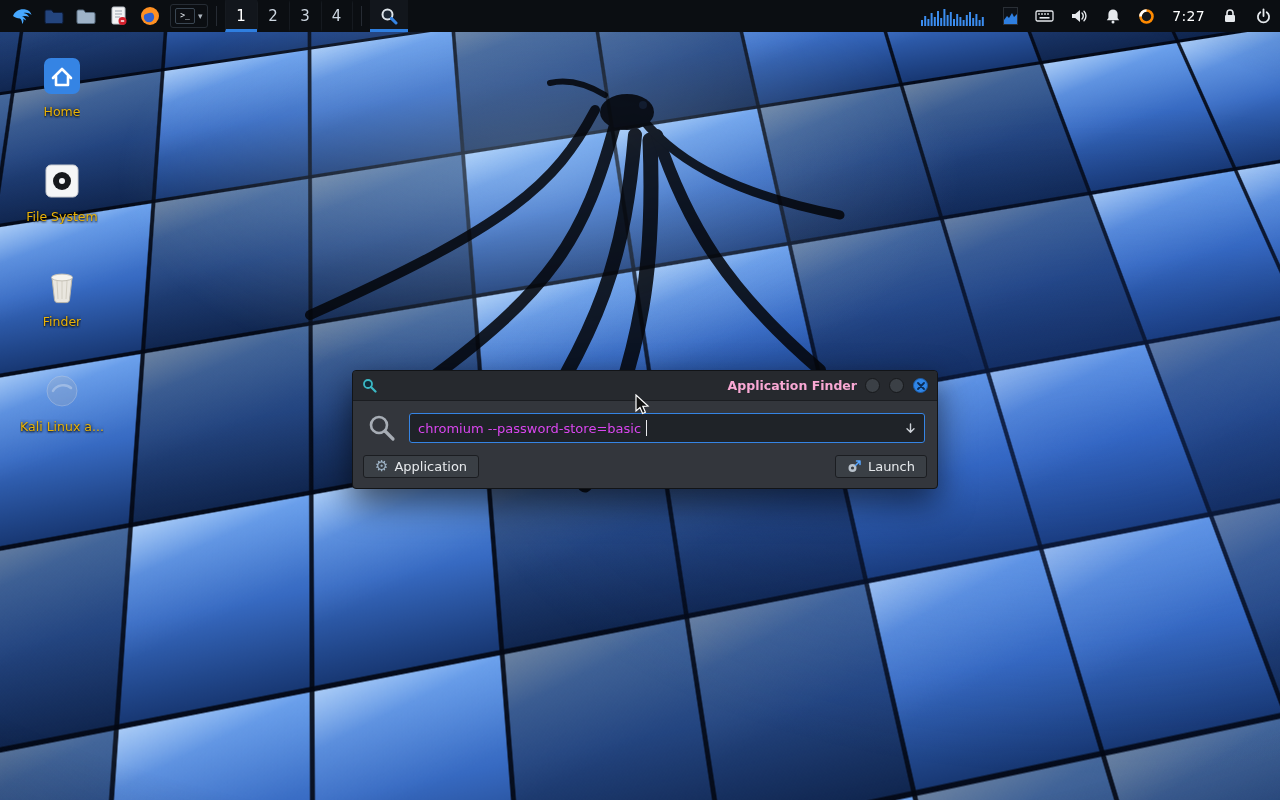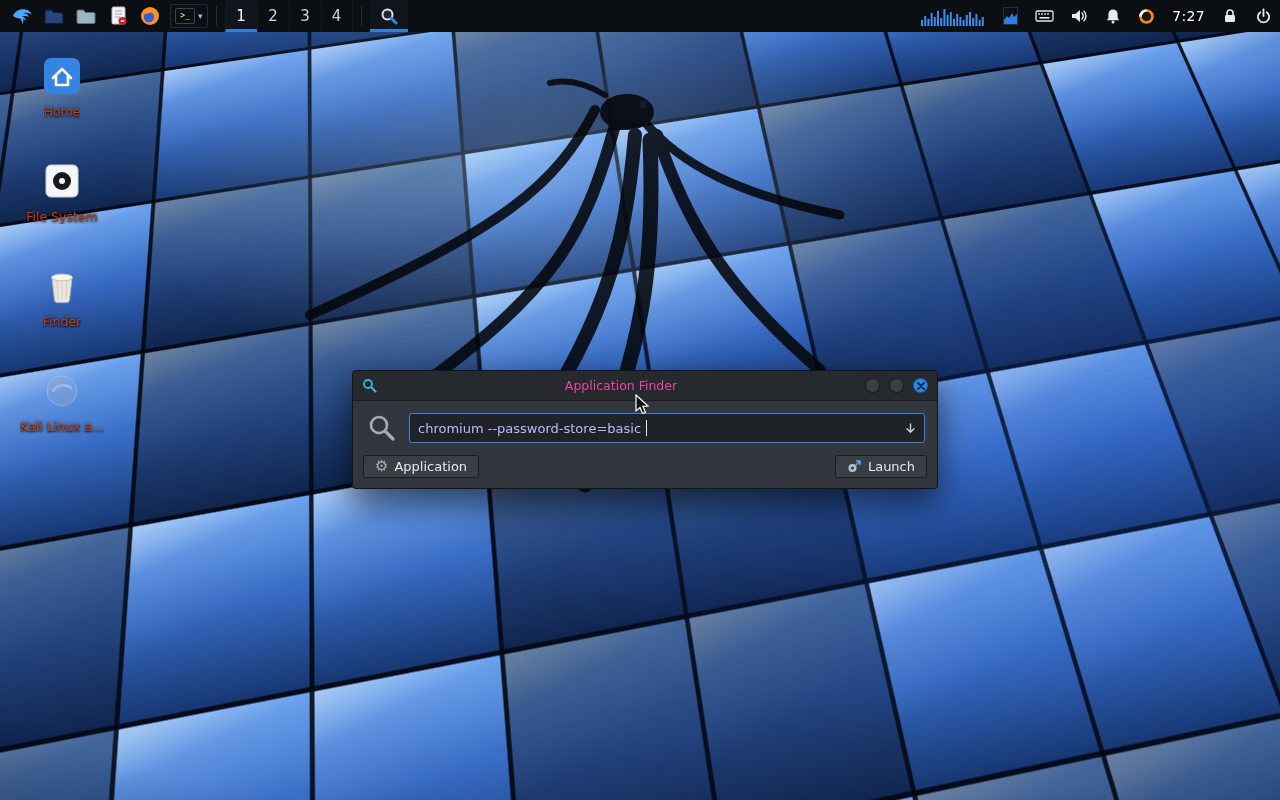--- a/index.html
+++ b/index.html
@@ -51,39 +51,39 @@
     border-bottom:3px solid #2f7fe0; border-top:3px solid transparent; background:#12161c; }
 
   .panel-right { margin-left:auto; display:flex; align-items:center; gap:17px; height:32px; }
   .clock { font-size:14px; color:#ffffff; letter-spacing:.3px; }
   .picon { display:flex; align-items:center; justify-content:center; }
 
   
   .desktop { position:absolute; left:14px; top:54px; display:flex; flex-direction:column; gap:40px;
     width:96px; align-items:center; z-index:10; }
   .dicon { display:flex; flex-direction:column; align-items:center; gap:6px; width:96px; cursor:default; }
-  .dicon .label { color:#c2410c; font-size:12.5px; text-align:center; max-width:94px; white-space:nowrap;
+  .dicon .label { color:#eab308; font-size:12.5px; text-align:center; max-width:94px; white-space:nowrap;
     overflow:hidden; text-overflow:ellipsis;
     text-shadow:0 1px 2px rgba(0,0,0,.95), 0 0 4px rgba(0,0,0,.8); }
 
   
   .dialog { position:absolute; left:352px; top:370px; width:586px; z-index:40;
     background:#33363c; border:1px solid #121417; border-radius:4px;
     box-shadow:0 14px 34px rgba(0,0,0,.60); }
   .titlebar { display:flex; align-items:center; height:30px; padding:0 9px; gap:8px;
     background:#26292e; border-radius:4px 4px 0 0; border-bottom:1px solid #1b1d21; }
-  .title { flex:1; text-align:center; font-weight:normal; font-size:12.5px; color:#ec4899; }
+  .title { flex:1; text-align:right; font-weight:bold; font-size:12.5px; color:#f9a8d4; }
   .win-btns { display:flex; gap:9px; align-items:center; }
   .circle-btn { width:15px; height:15px; border-radius:50%; background:#3b4046; border:1px solid #17191c;
     display:flex; align-items:center; justify-content:center; }
   .circle-btn.close { background:#2f86e8; border-color:#1c5ca8; }
 
   .dialog-body { display:flex; align-items:center; gap:12px; padding:12px 12px 4px 14px; }
   .fake-input { flex:1; height:30px; background:#1f2328; border:1px solid #3584e4; border-radius:3px;
-    display:flex; align-items:center; padding:0 8px; color:#c4b5fd; font-size:13px; }
+    display:flex; align-items:center; padding:0 8px; color:#d946ef; font-size:13px; }
   .input-text { white-space:pre; }
   .caret { width:1px; height:16px; background:#e8eaed; margin-left:1px; animation:blink 1.1s steps(1) infinite; }
   @keyframes blink { 50% { opacity:0; } }
   .combo-arrow { margin-left:auto; display:flex; align-items:center; }
 
   .btn-row { display:flex; justify-content:space-between; padding:8px 10px 10px; }
   .gtk-btn { display:flex; align-items:center; gap:6px; background:#3a3f45; border:1px solid #1b1d21;
     border-radius:3px; padding:3px 11px; color:#e6e9ec; font-size:13px;
     font-family:"DejaVu Sans","Liberation Sans",sans-serif; cursor:default; }
   .gear-glyph { color:#9fb4c7; font-size:15px; line-height:1; }

